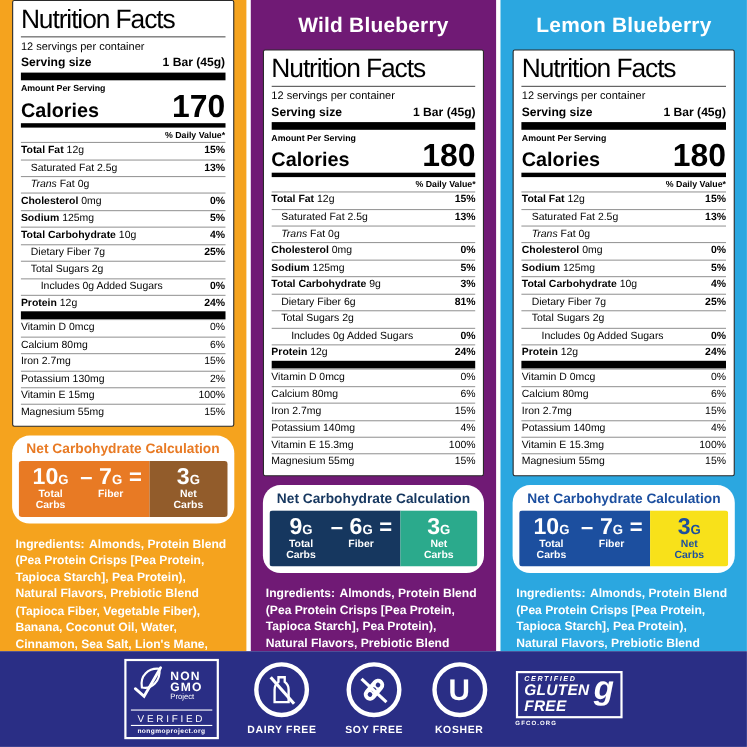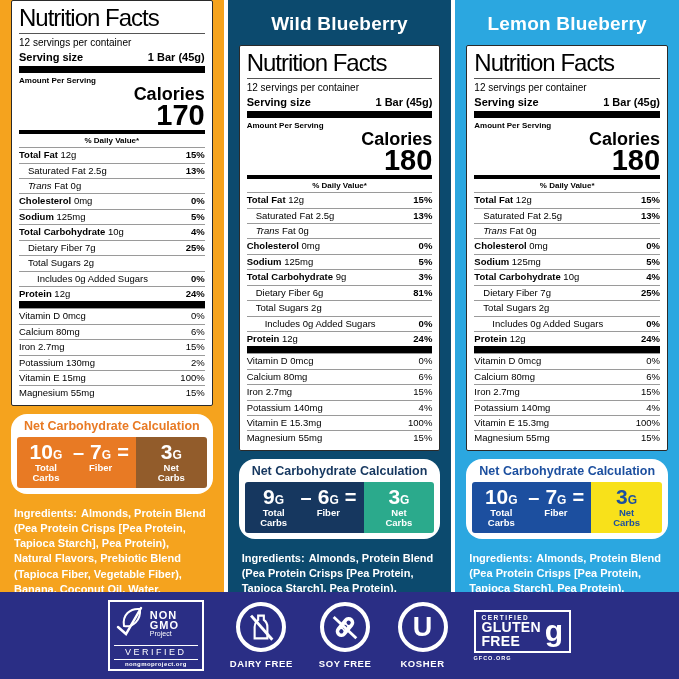--- a/index.html
+++ b/index.html
@@ -10,24 +10,24 @@
   .flavor-title { text-align:center; color:#fff; font-weight:bold; font-size:19px; letter-spacing:.2px; padding:13px 0 10px; }
 
   
   .nf { background:#fff; border:1.5px solid #2a2a2a; border-radius:2px; padding:5px 7px 4px; color:#000; }
   .nf-title { font-weight:normal; font-size:24px; letter-spacing:-1px; line-height:1; padding-bottom:3px; border-bottom:1px solid #555; }
   .nf-serv { font-size:10px; padding-top:3px; line-height:1.25; }
   .nf-ssrow { display:flex; justify-content:space-between; font-weight:bold; font-size:11px; padding:1px 0 3px; }
   .bar-thick { height:7px; background:#000; }
   .bar-med { height:4px; background:#000; }
   .nf-amt { font-weight:bold; font-size:8px; padding-top:3px; }
-  .nf-calrow { display:flex; justify-content:space-between; align-items:flex-end; padding-bottom:3px;flex-direction:column; }
+  .nf-calrow { display:flex; justify-content:space-between; align-items:flex-end; padding-bottom:3px; }
   .nf-callabel { font-weight:bold; font-size:18px; line-height:1; }
   .nf-calval { font-weight:bold; font-size:29px; line-height:.85; }
-  .nf-dvh { text-align:center; font-weight:bold; font-size:8px; padding:2px 0; }
+  .nf-dvh { text-align:right; font-weight:bold; font-size:8px; padding:2px 0; }
   .nrow, .vrow { display:flex; justify-content:space-between; align-items:flex-end; border-top:1px solid #9a9a9a; padding:2px 0 1.5px; font-size:9.5px; line-height:1.15; }
   .nrow .ndv { font-weight:bold; }
   .vrow .ndv { font-weight:normal; }
   .ind1 { padding-left:9px; }
   .ind2 { padding-left:18px; }
   .nf b { font-weight:bold; }
   .nf i { font-style:italic; }
 
   
   .calc { background:#fff; border-radius:16px; margin-top:8px; padding:5px 6px 6px; }
@@ -45,30 +45,30 @@
   .ingr { color:#fff; font-weight:bold; font-size:11px; line-height:1.38; margin-top:12px; padding:0 3px; }
   .ingr .lbl { margin-right:4px; }
 
   
   .footer { flex:1; display:flex; align-items:center; justify-content:center; gap:26px; }
   .cbadge { display:flex; flex-direction:column; align-items:center; }
   .circle { width:50px; height:50px; border:4px solid #fff; border-radius:50%; display:flex; align-items:center; justify-content:center; }
   .clabel { color:#fff; font-weight:bold; font-size:9.5px; letter-spacing:.6px; margin-top:6px; }
   .kosher-u { color:#fff; font-weight:bold; font-size:27px; line-height:1; }
 
-  .ngmo { border:2px solid #fff; color:#fff; width:96px; padding:3px 4px 2px; }
+  .ngmo { border:2px solid #fff; color:#fff; width:86px; padding:3px 4px 2px; }
   .ngmo-top { display:flex; align-items:center; gap:2px; }
   .ngmo-txt { line-height:.95; }
   .ngmo-non, .ngmo-gmo { font-weight:bold; font-size:11px; letter-spacing:1px; }
   .ngmo-proj { font-size:7px; }
   .ngmo-ver { border-top:1.5px solid #fff; margin-top:2px; text-align:center; font-size:9px; letter-spacing:2.5px; padding:1.5px 0; }
   .ngmo-url { border-top:1.5px solid #fff; text-align:center; font-weight:bold; font-size:6px; letter-spacing:.4px; padding-top:1.5px; }
 
   .gf { color:#fff; display:flex; flex-direction:column; align-items:center; }
-  .gf-box { border:2.5px solid #fff; padding:2px 6px 3px; display:flex; align-items:center; gap:4px; }
+  .gf-box { border:2.5px solid #fff; padding:2px 6px 3px; display:flex; align-items:flex-start; gap:4px;font-style:italic; }
   .gf-cert { font-size:6.5px; font-weight:bold; letter-spacing:1.5px; }
   .gf-word { font-weight:bold; font-size:14px; line-height:.95; letter-spacing:.3px; }
   .gf-g { font-weight:bold; font-size:30px; line-height:.8; }
   .gf-org { font-size:5.5px; font-weight:bold; letter-spacing:1px; margin-top:2px; align-self:flex-start; }
 </style>
 </head>
 <body>
 
 <div class="sheet">
   <div class="cols">
@@ -181,21 +181,21 @@
             </span>
           </div>
         </div>
       </div>
       <div class="ingr">
         <span class="lbl">Ingredients:</span><span>Almonds, Protein Blend (Pea Protein Crisps [Pea Protein, Tapioca Starch], Pea Protein), Natural Flavors, Prebiotic Blend (Tapioca Fiber, Vegetable Fiber), Banana, Coconut Oil, Water, Cinnamon, Sea Salt, Lion's Mane, Stevia Plant Extract, Vitamin E</span>
       </div>
 
     </div>
 
-    <div class="col" style="background: #0c4a6e;">
+    <div class="col" style="background: #701a75;">
       <div class="flavor-title">Wild Blueberry</div>
       <div class="nf">
         <div class="nf-title">Nutrition Facts</div>
         <div class="nf-serv">12 servings per container</div>
         <div class="nf-ssrow">
           <span>Serving size</span>
           <span>1 Bar (45g)</span>
         </div>
         <div class="bar-thick"></div>
         <div class="nf-amt">Amount Per Serving</div>

